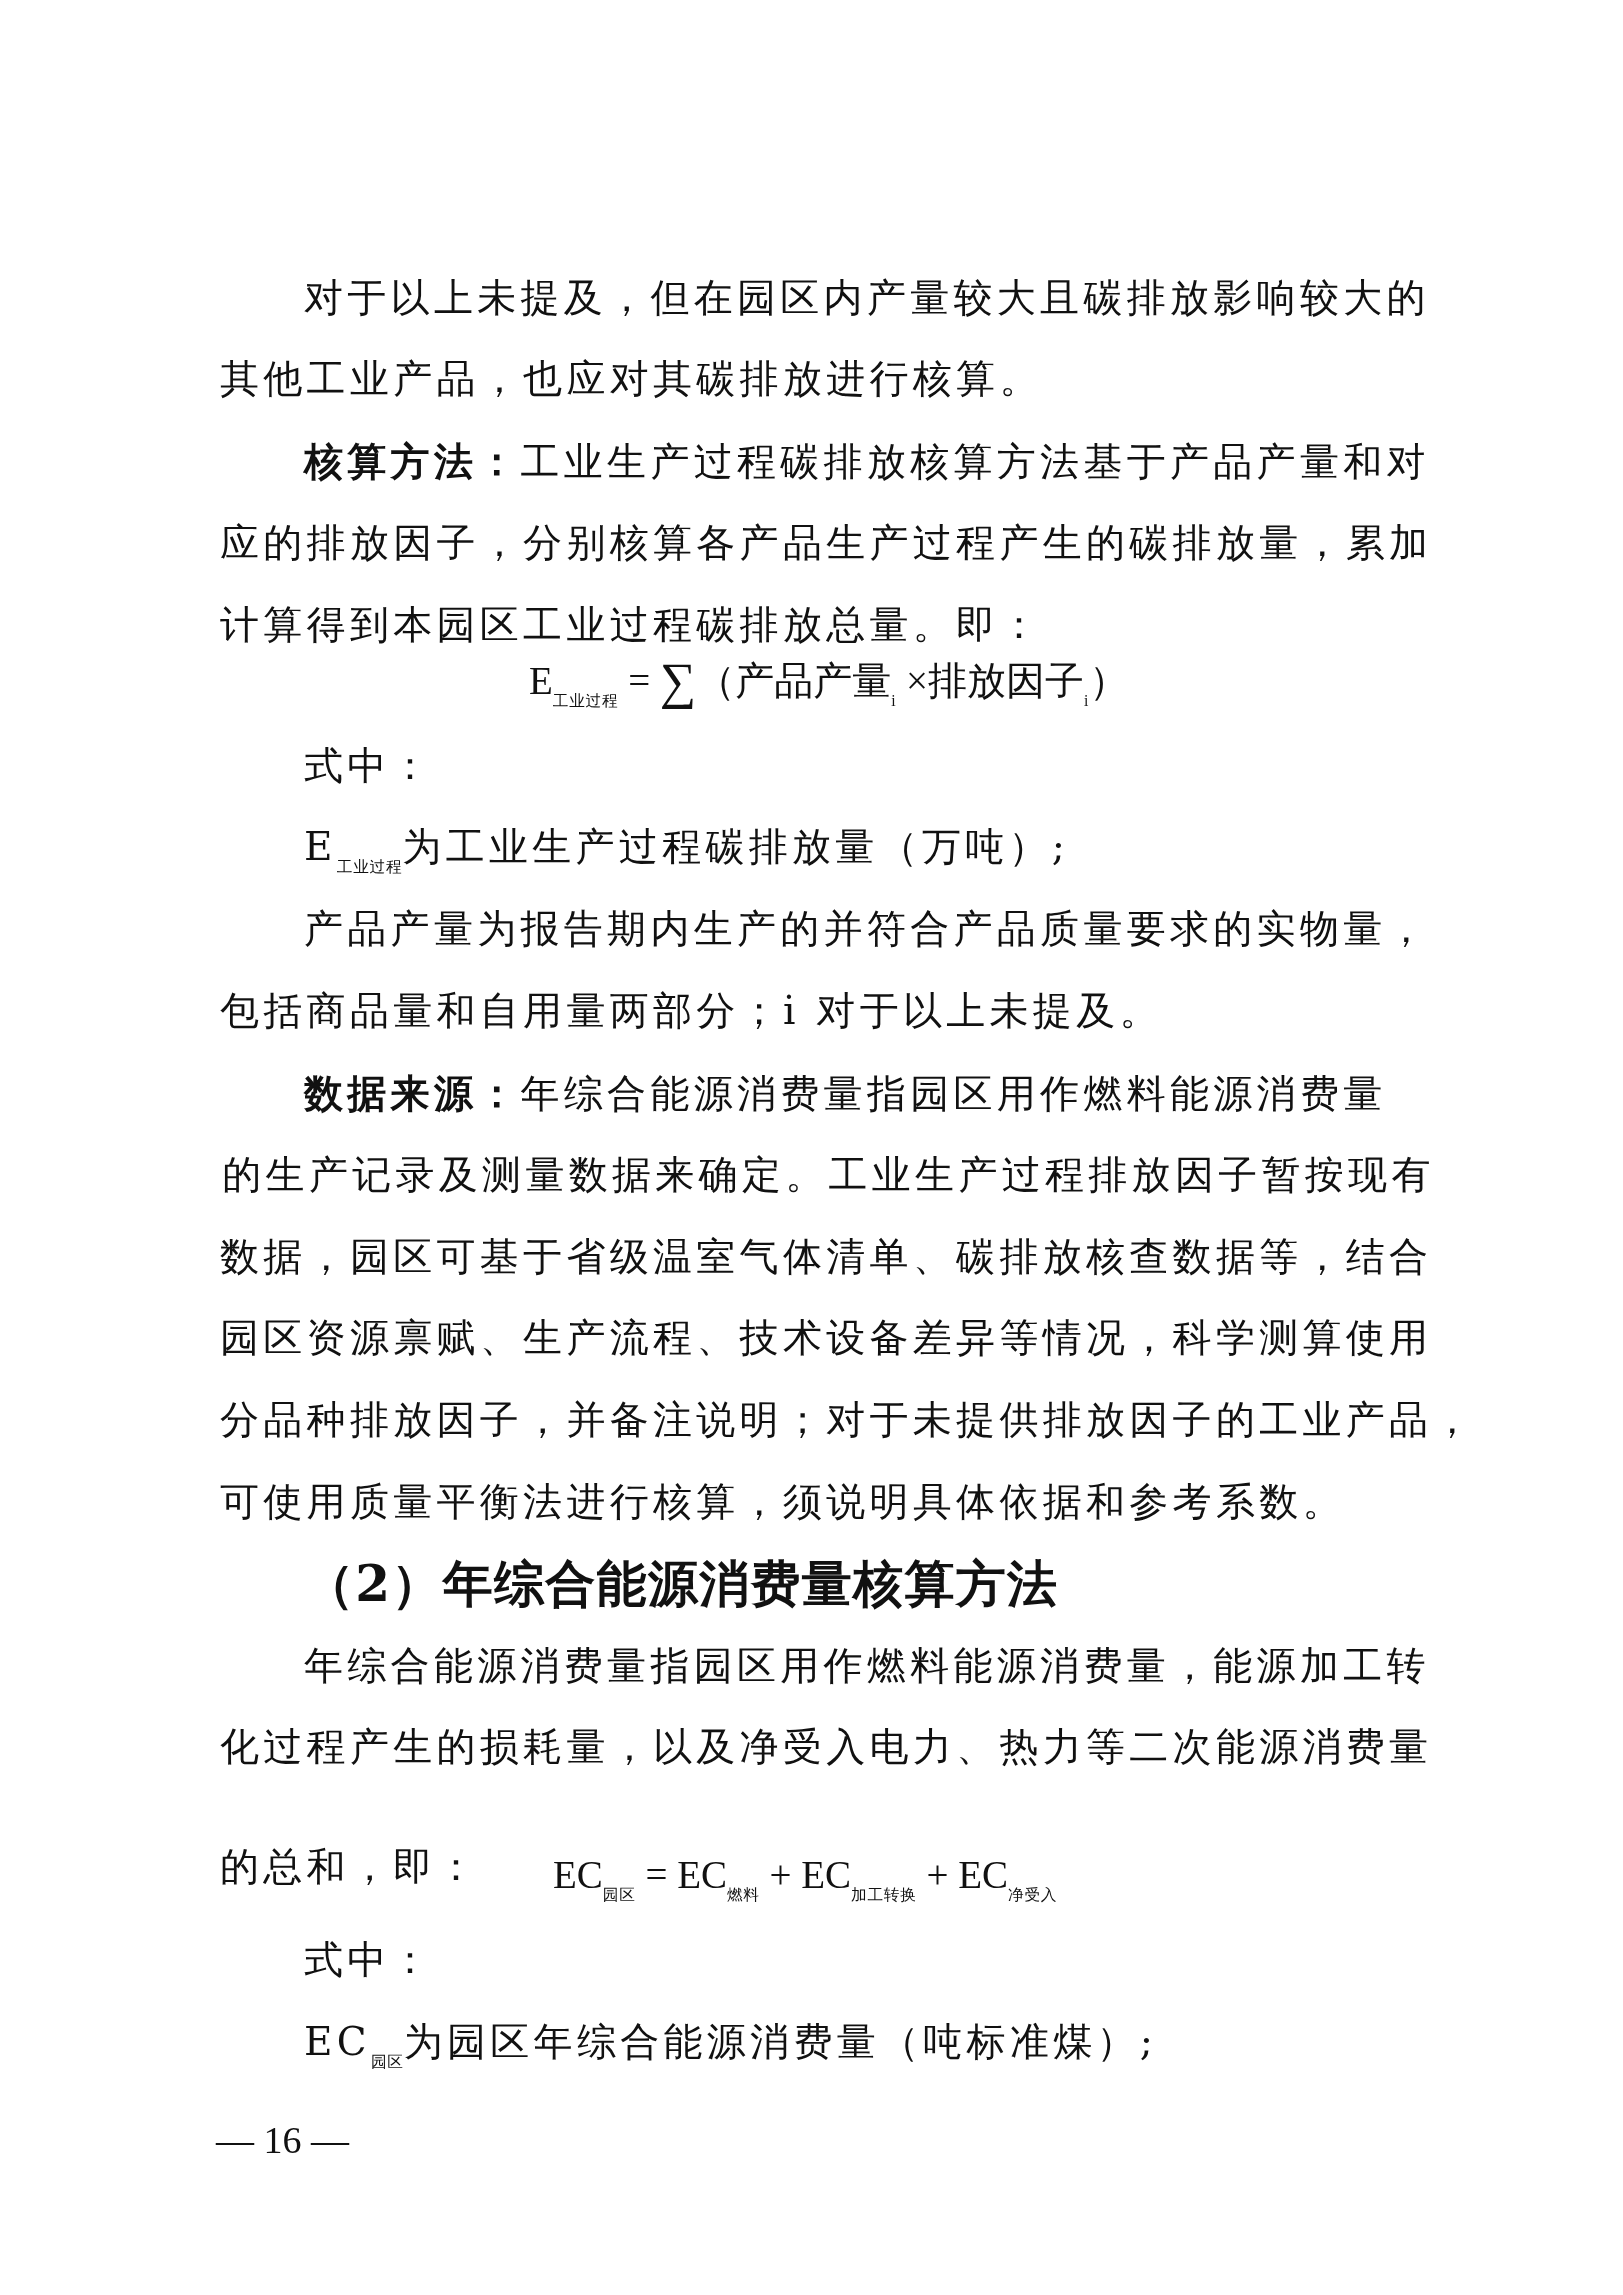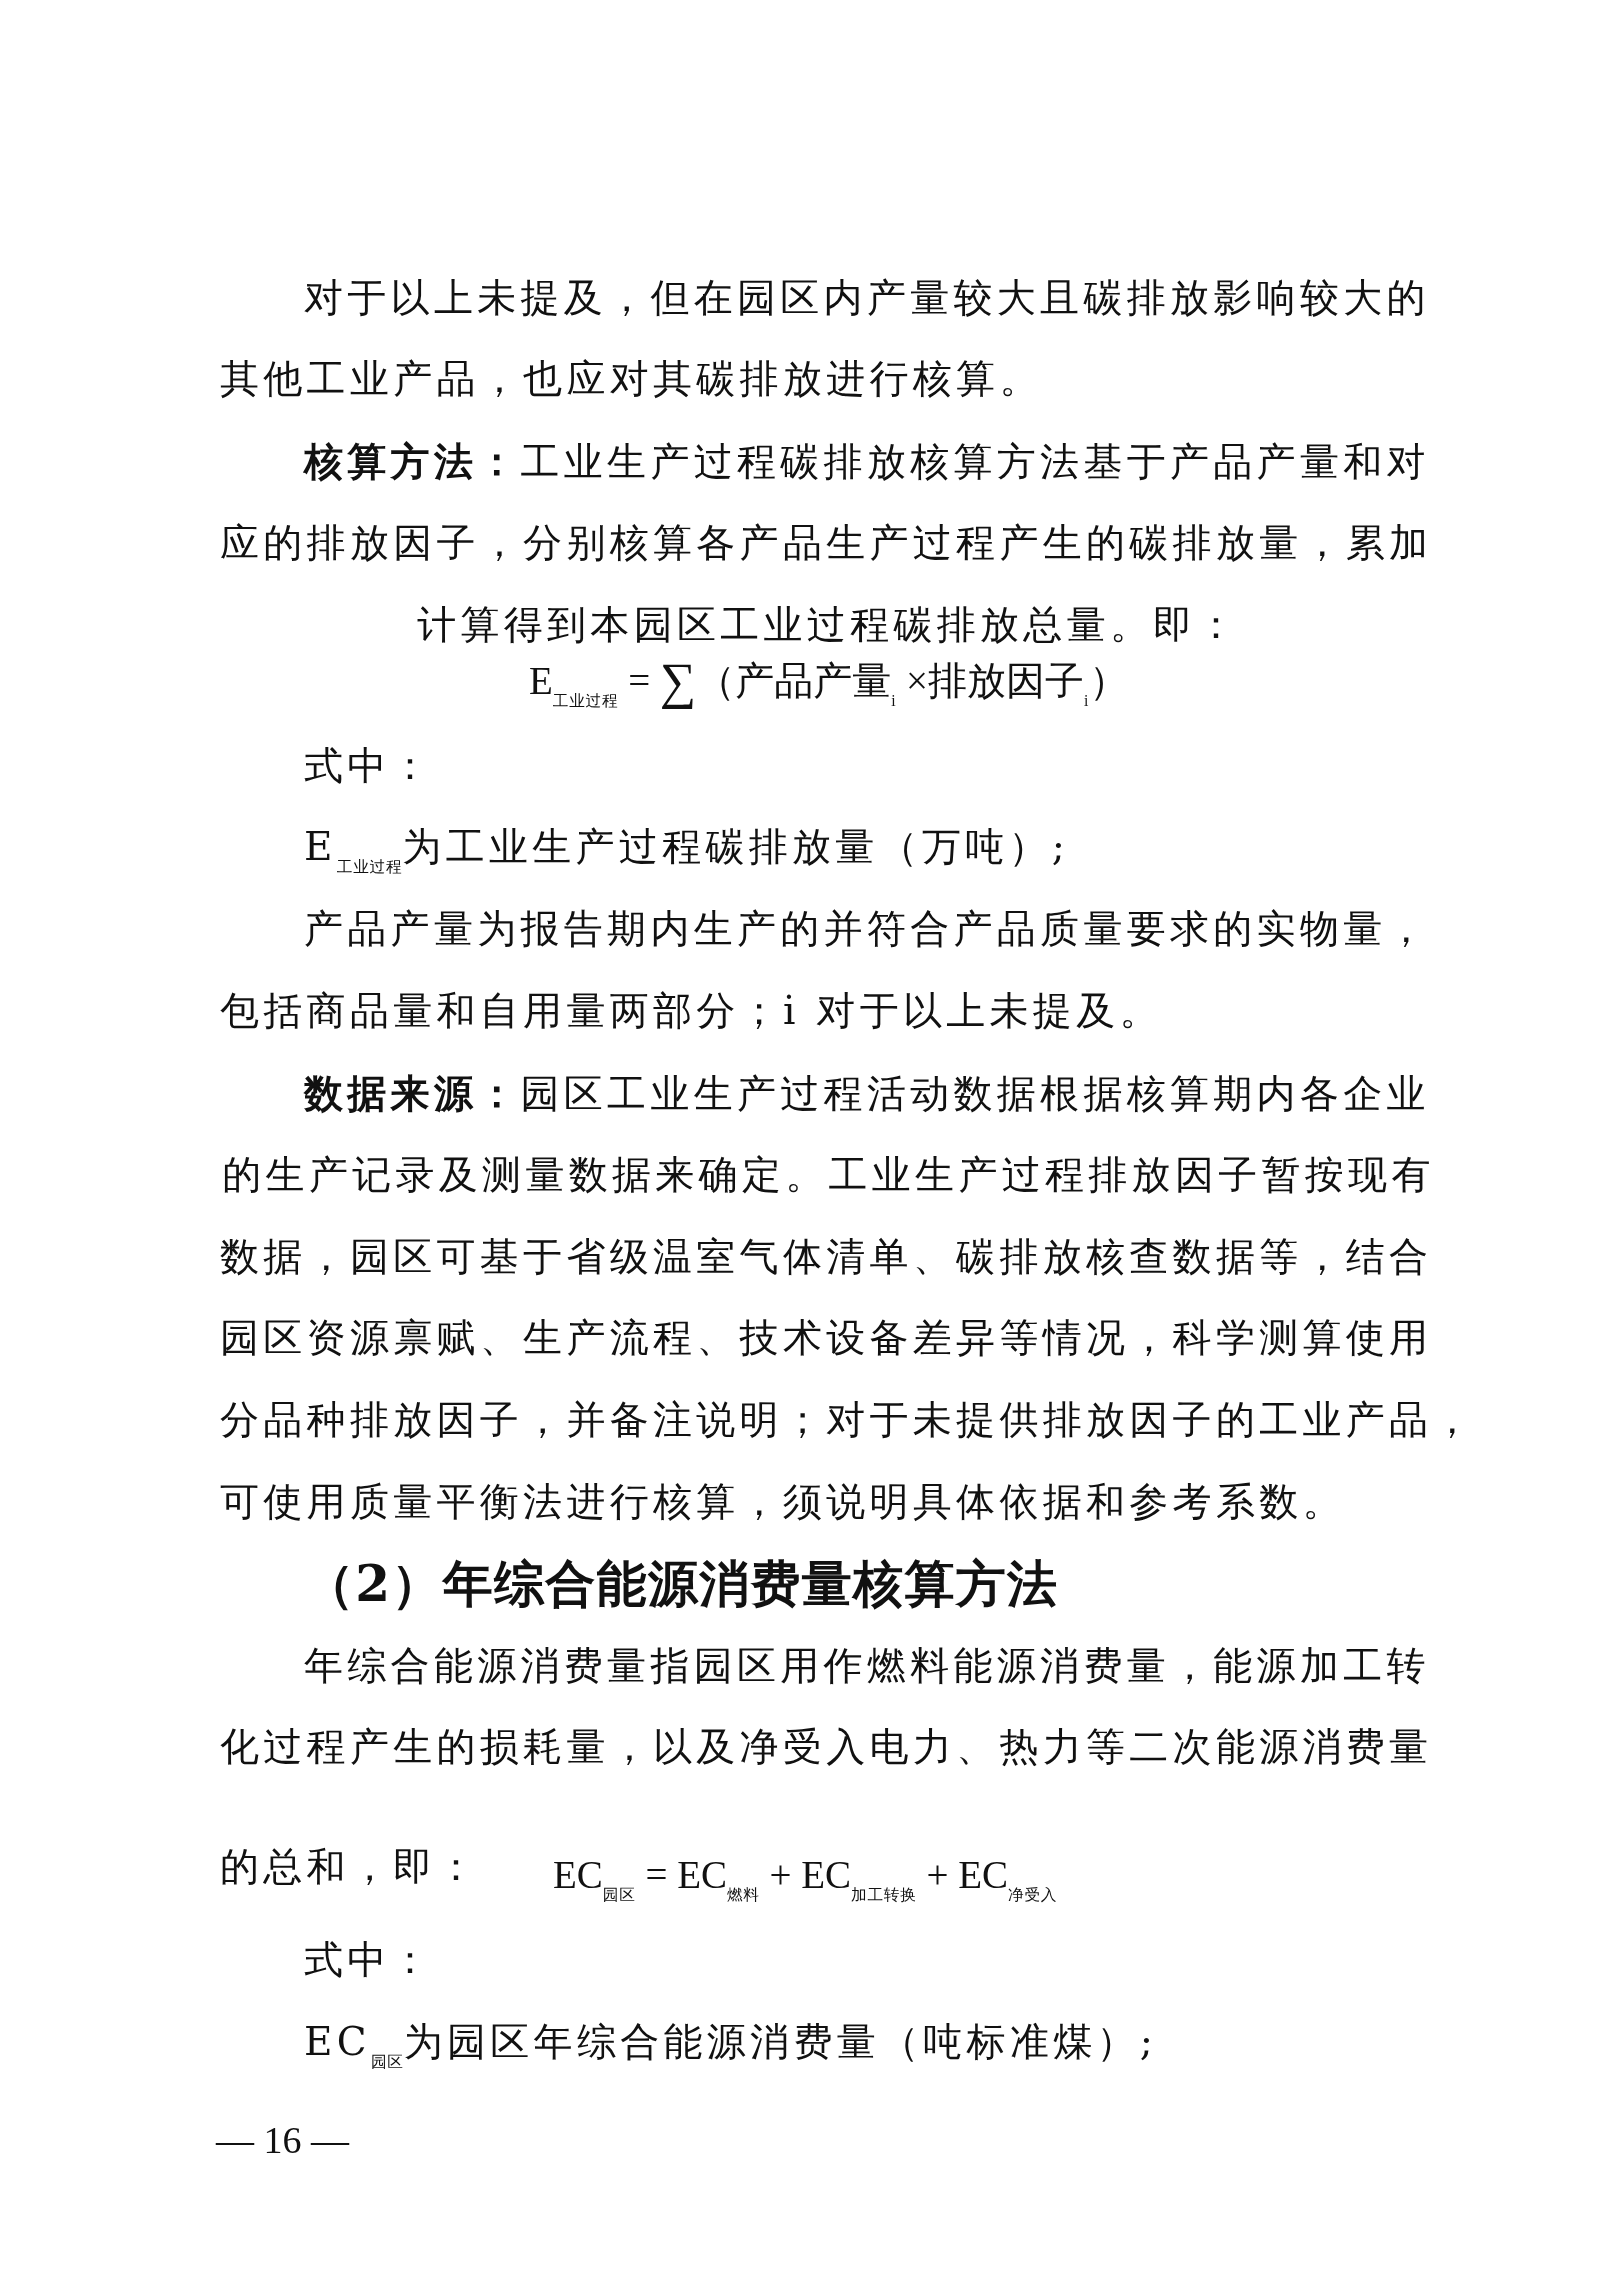--- a/index.html
+++ b/index.html
@@ -21,37 +21,37 @@
 </head>
 <body>
 
 <div>
 
   <div class="line indent" style="top:272px;">对于以上未提及，但在园区内产量较大且碳排放影响较大的</div>
   <div class="line" style="top:353px;">其他工业产品，也应对其碳排放进行核算。</div>
 
   <div class="line indent" style="top:435px;"><span class="bold">核算方法：</span><span>工业生产过程碳排放核算方法基于产品产量和对</span></div>
   <div class="line" style="top:517px;">应的排放因子，分别核算各产品生产过程产生的碳排放量，累加</div>
-  <div class="line" style="top:599px;text-align:center;">计算得到本园区工业过程碳排放总量。即：</div>
+  <div class="line" style="top:599px;">计算得到本园区工业过程碳排放总量。即：</div>
 
   <div class="formula" style="left:529px; top:655px;">
     <span>E</span><span class="sub">工业过程</span>
     <span>=</span>
     <span class="sigma">∑</span><span>（</span><span>产品产量</span><span class="sub">i</span>
     <span>×</span><span>排放因子</span><span class="sub">i</span><span>）</span>
   </div>
 
   <div class="line indent" style="top:740px;">式中：</div>
 
   <div class="line indent" style="top:821px;"><span>E</span><span class="sub">工业过程</span><span>为工业生产过程碳排放量（万吨）;</span></div>
 
   <div class="line indent" style="top:903px;">产品产量为报告期内生产的并符合产品质量要求的实物量，</div>
   <div class="line" style="top:985px;">包括商品量和自用量两部分；i 对于以上未提及。</div>
 
-  <div class="line indent" style="top:1067px;"><span class="bold">数据来源：</span><span>园区工业生产过程活动数据根据核算期内各企业</span></div>
+  <div class="line indent" style="top:1067px;"><span class="bold">数据来源：</span><span>年综合能源消费量指园区用作燃料能源消费量</span></div>
   <div class="line" style="top:1149px;text-align:center;">的生产记录及测量数据来确定。工业生产过程排放因子暂按现有</div>
   <div class="line" style="top:1231px;">数据，园区可基于省级温室气体清单、碳排放核查数据等，结合</div>
   <div class="line" style="top:1312px;">园区资源禀赋、生产流程、技术设备差异等情况，科学测算使用</div>
   <div class="line" style="top:1394px;">分品种排放因子，并备注说明；对于未提供排放因子的工业产品，</div>
   <div class="line" style="top:1476px;">可使用质量平衡法进行核算，须说明具体依据和参考系数。</div>
 
   <div class="heading" style="top:1558px;">（2）年综合能源消费量核算方法</div>
 
   <div class="line indent" style="top:1640px;">年综合能源消费量指园区用作燃料能源消费量，能源加工转</div>
   <div class="line" style="top:1721px;">化过程产生的损耗量，以及净受入电力、热力等二次能源消费量</div>

